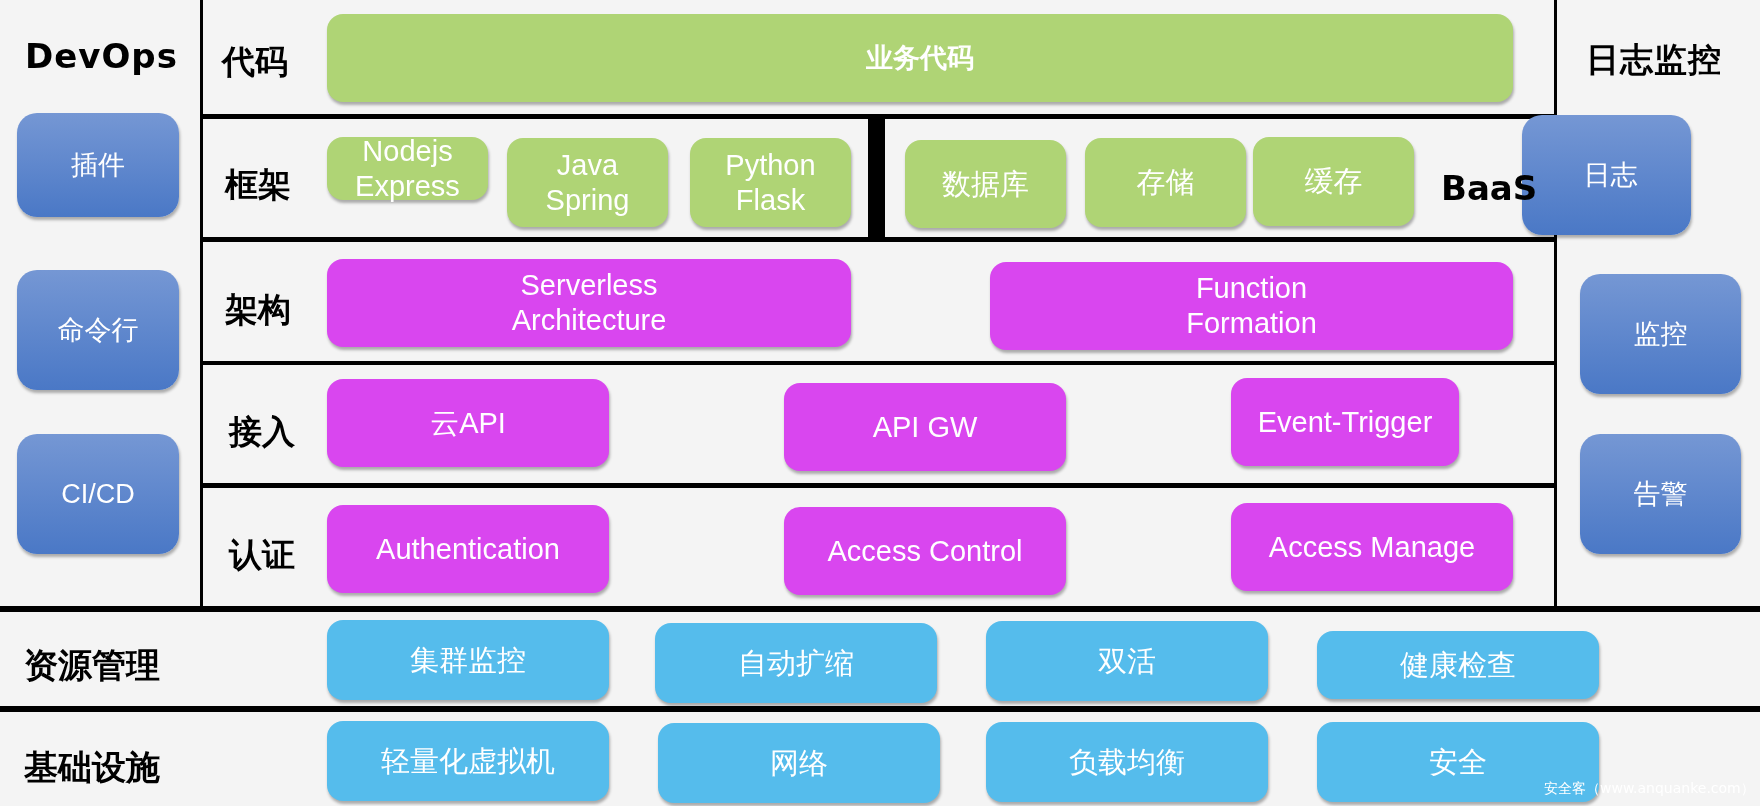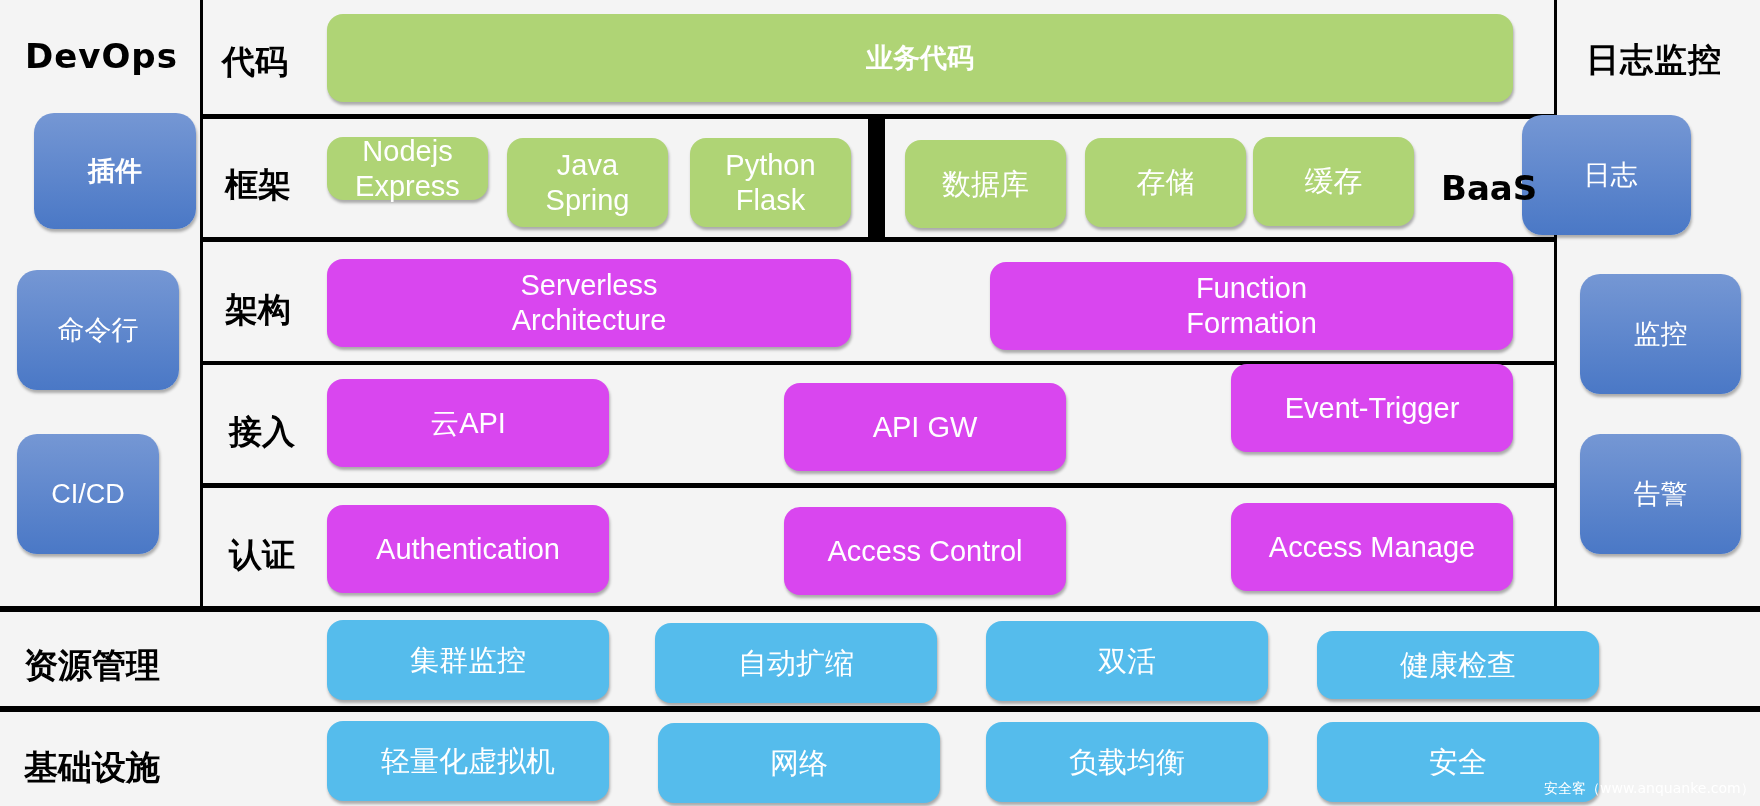--- a/index.html
+++ b/index.html
@@ -25,23 +25,23 @@
 <div class="vline" style="left:1554px;top:0;width:3px;height:609px;"></div>
 <div class="hline" style="left:202px;top:114px;width:1354px;height:5px;"></div>
 <div class="hline" style="left:202px;top:237px;width:1354px;height:5px;"></div>
 <div class="vline" style="left:868px;top:116px;width:17px;height:123px;"></div>
 <div class="hline" style="left:202px;top:361px;width:1354px;height:4px;"></div>
 <div class="hline" style="left:202px;top:483px;width:1354px;height:5px;"></div>
 <div class="hline" style="left:0;top:606px;width:1760px;height:6px;"></div>
 <div class="hline" style="left:0;top:706px;width:1760px;height:6px;"></div>
 
 <div class="title" style="left:25px;top:36px;font-size:34px;">DevOps</div>
-<div class="box blue fs26" style="left:34px;top:113px;width:162px;height:116px;font-weight:bold;">插件</div>
+<div class="box blue fs26" style="left:17px;top:113px;width:162px;height:104px;">插件</div>
 <div class="box blue fs26" style="left:17px;top:270px;width:162px;height:120px;">命令行</div>
-<div class="box blue fs26" style="left:17px;top:434px;width:142px;height:120px;">CI/CD</div>
+<div class="box blue fs26" style="left:17px;top:434px;width:162px;height:120px;">CI/CD</div>
 
 <div class="title" style="left:1586px;top:38px;font-size:33px;">日志监控</div>
 <div class="box blue fs26" style="left:1522px;top:115px;width:161px;height:120px;padding-left:8px;">日志</div>
 <div class="box blue fs26" style="left:1580px;top:274px;width:161px;height:120px;">监控</div>
 <div class="box blue fs26" style="left:1580px;top:434px;width:161px;height:120px;">告警</div>
 
 <div class="rowlabel" style="left:222px;top:40px;">代码</div>
 <div class="box green fs26 bold" style="left:327px;top:14px;width:1186px;height:88px;">业务代码</div>
 
 <div class="rowlabel" style="left:225px;top:163px;">框架</div>
@@ -68,21 +68,21 @@
   <span>Architecture</span>
 </div>
 <div class="box teal fs28" style="left:990px;top:262px;width:523px;height:88px;flex-direction:column;">
   <span>Function</span>
   <span>Formation</span>
 </div>
 
 <div class="rowlabel" style="left:229px;top:410px;">接入</div>
 <div class="box teal fs28" style="left:327px;top:379px;width:282px;height:88px;">云API</div>
 <div class="box teal fs28" style="left:784px;top:383px;width:282px;height:88px;">API GW</div>
-<div class="box teal fs28" style="left:1231px;top:364px;width:282px;height:88px;">Event-Trigger</div>
+<div class="box teal fs28" style="left:1231px;top:378px;width:228px;height:88px;">Event-Trigger</div>
 
 <div class="rowlabel" style="left:229px;top:533px;">认证</div>
 <div class="box teal fs28" style="left:327px;top:505px;width:282px;height:88px;">Authentication</div>
 <div class="box teal fs28" style="left:784px;top:507px;width:282px;height:88px;">Access Control</div>
 <div class="box teal fs28" style="left:1231px;top:503px;width:282px;height:88px;">Access Manage</div>
 
 <div class="rowlabel" style="left:24px;top:643px;font-size:34px;">资源管理</div>
 <div class="box sky fs28" style="left:327px;top:620px;width:282px;height:80px;">集群监控</div>
 <div class="box sky fs28" style="left:655px;top:623px;width:282px;height:80px;">自动扩缩</div>
 <div class="box sky fs28" style="left:986px;top:621px;width:282px;height:80px;">双活</div>

